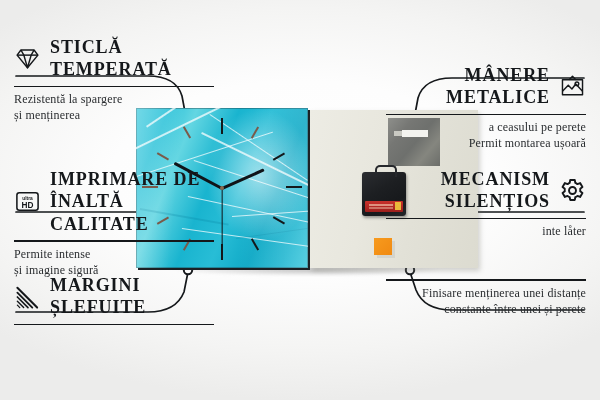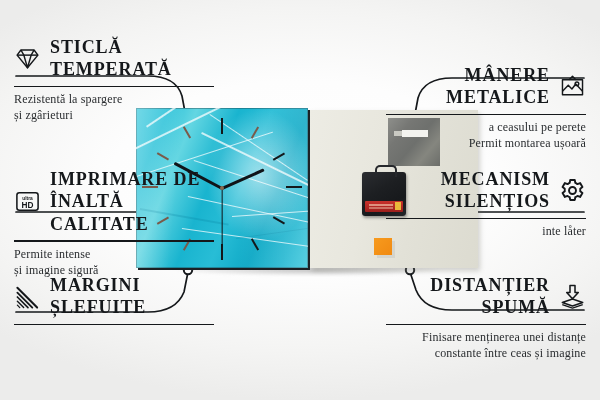--- a/index.html
+++ b/index.html
@@ -171,21 +171,21 @@
         </g>
       </svg>
       <div class="co-title">
         <div>STICLĂ</div>
         <div>TEMPERATĂ</div>
       </div>
     </div>
     <div class="co-rule"></div>
     <div class="co-sub">
       <div>Rezistentă la spargere</div>
-      <div>și zgârieturi</div>
+      <div>și menținerea</div>
     </div>
   </div>
 
   <div class="callout left" id="lbl-hd">
     <div class="co-head">
       <svg class="ico" viewBox="0 0 28 28">
         <rect x="3" y="5" width="22" height="18" rx="2.5" fill="none" stroke="#15181b" stroke-width="1.6"></rect>
         <text x="14" y="12.6" text-anchor="middle" font-family="Liberation Sans, sans-serif" font-size="5" font-weight="700" fill="#15181b">ultra</text>
         <text x="14" y="20.6" text-anchor="middle" font-family="Liberation Sans, sans-serif" font-size="8.6" font-weight="700" fill="#15181b">HD</text>
       </svg>
@@ -253,31 +253,20 @@
         <div>SILENȚIOS</div>
       </div>
     </div>
     <div class="co-rule"></div>
     <div class="co-sub">
       <div>inte låter</div>
     </div>
   </div>
 
   <div class="callout right" id="lbl-distantier">
-    <div class="co-head">
-      <svg class="ico" viewBox="0 0 28 28">
-        <path fill="none" stroke="#15181b" stroke-width="1.6" stroke-linejoin="round" d="M11.4,2.6 h5.2 v7.2 h3.4 L14,16.4 L8,9.8 h3.4 z"></path>
-        <path fill="none" stroke="#15181b" stroke-width="1.5" stroke-linejoin="round" d="M14,16.6 L24.6,20.2 L14,23.8 L3.4,20.2 Z"></path>
-        <path fill="none" stroke="#15181b" stroke-width="1.4" stroke-linejoin="round" d="M3.4,22.4 L14,26 L24.6,22.4"></path>
-      </svg>
-      <div class="co-title">
-        <div>DISTANȚIER</div>
-        <div>SPUMĂ</div>
-      </div>
-    </div>
     <div class="co-rule"></div>
     <div class="co-sub">
       <div>Finisare menținerea unei distanțe</div>
-      <div>constante între ceas și imagine</div>
+      <div>constante între unei și perete</div>
     </div>
   </div>
 
 </div>
 
 </body></html>

